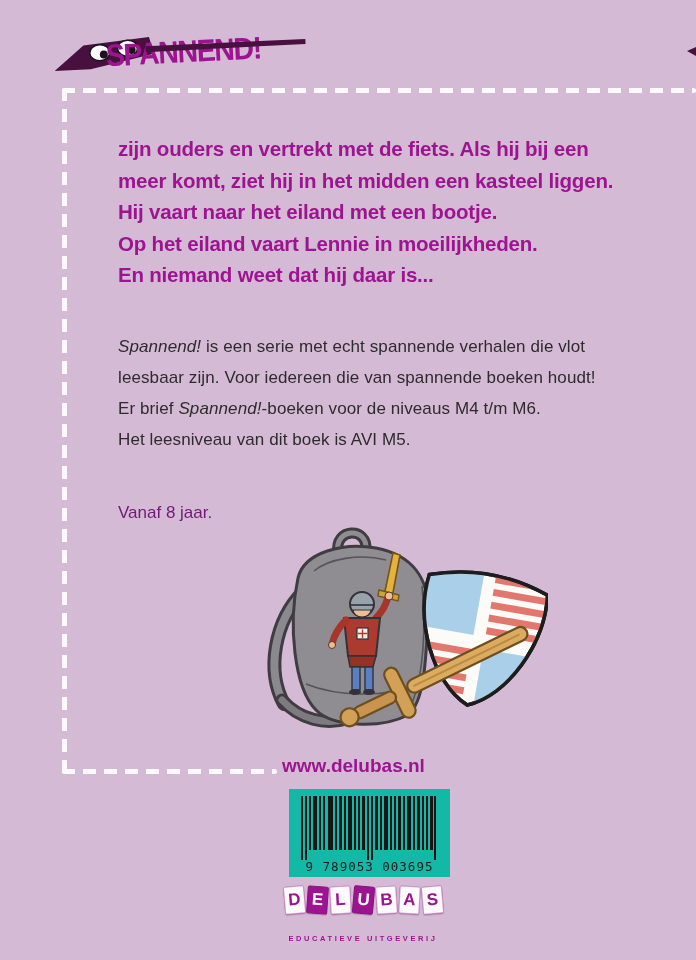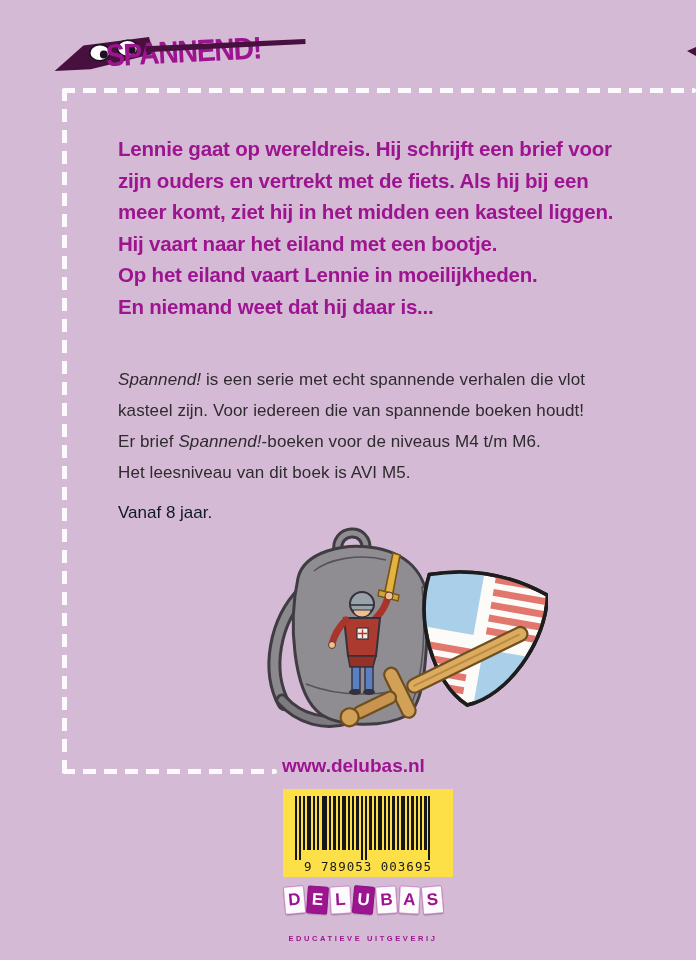--- a/index.html
+++ b/index.html
@@ -28,35 +28,35 @@
   .dash-top{left:62px;top:88px;width:634px;}
   .dash-left{left:62px;top:88px;height:687px;}
   .dash-bottom{left:62px;top:769px;width:215px;}
   
   .blurb{
     position:absolute;left:118px;top:133px;width:520px;
     color:#9d1490;font-size:20.5px;font-weight:bold;line-height:31.5px;letter-spacing:-0.2px;
   }
   
   .series-info{
-    position:absolute;left:118px;top:364px;width:530px;
+    position:absolute;left:118px;top:331px;width:530px;
     color:#2e2b2e;font-size:17px;line-height:31px;letter-spacing:0.1px;
   }
   .series-info .it{font-style:italic;}
-  .age-note{position:absolute;left:118px;top:503px;color:#0f172a;font-size:17px;}
+  .age-note{position:absolute;left:118px;top:503px;color:#701a75;font-size:17px;}
   
   .illustration{position:absolute;left:226px;top:516px;width:322px;height:236px;}
   
   .website{
     position:absolute;left:282px;top:755px;width:140px;text-align:center;
     color:#9d1490;font-size:19px;font-weight:bold;white-space:nowrap;
   }
   
   .barcode-box{
-    position:absolute;left:283px;top:789px;width:161px;height:88px;background:#fde047;padding-left:9px;
+    position:absolute;left:289px;top:789px;width:161px;height:88px;background:#14b8a6;
   }
   .barcode-bars{position:absolute;left:12px;top:7px;}
   .barcode-digits{
     position:absolute;left:0;right:0;bottom:3px;text-align:center;
     font-family:"DejaVu Sans Mono", monospace;font-size:12.5px;color:#1a1a1a;letter-spacing:1px;white-space:nowrap;
   }
   
   .publisher{position:absolute;left:281px;top:886px;width:164px;text-align:center;}
   .tiles{display:flex;justify-content:center;gap:2px;}
   .tile{
@@ -88,31 +88,30 @@
   </svg>
 </div>
 
 <div class="edge-fragment"></div>
 
 <div class="dash-h dash-top"></div>
 <div class="dash-v dash-left"></div>
 <div class="dash-h dash-bottom"></div>
 
 <div class="blurb">
-  <div>Lennie gaat op wereldreis. Hij schrijft een brief voor</div>
   <div>zijn ouders en vertrekt met de fiets. Als hij bij een</div>
   <div>meer komt, ziet hij in het midden een kasteel liggen.</div>
   <div>Hij vaart naar het eiland met een bootje.</div>
   <div>Op het eiland vaart Lennie in moeilijkheden.</div>
   <div>En niemand weet dat hij daar is...</div>
 </div>
 
 <div class="series-info">
   <div><span class="it">Spannend!</span><span> is een serie met echt spannende verhalen die vlot</span></div>
-  <div>kasteel zijn. Voor iedereen die van spannende boeken houdt!</div>
+  <div>leesbaar zijn. Voor iedereen die van spannende boeken houdt!</div>
   <div><span>Er brief </span><span class="it">Spannend!</span><span>-boeken voor de niveaus M4 t/m M6.</span></div>
   <div>Het leesniveau van dit boek is AVI M5.</div>
 </div>
 
 <div class="age-note">Vanaf 8 jaar.</div>
 
 <svg class="illustration" viewBox="0 0 322 236">
 
   <g>
     <path d="M78,75 C48,105 40,155 58,188" stroke="#3f3c42" stroke-width="14" fill="none" stroke-linecap="round"></path>

